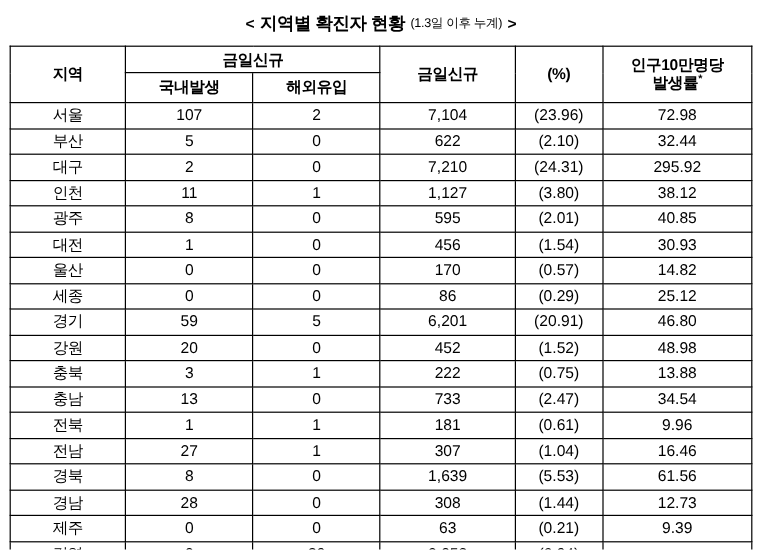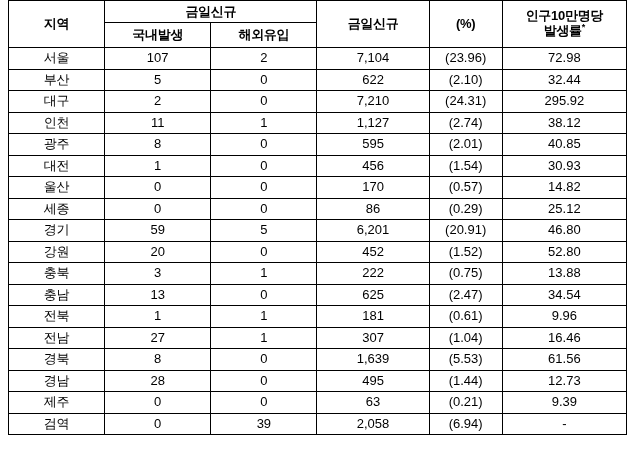--- a/index.html
+++ b/index.html
@@ -98,20 +98,26 @@
   .col-pct { width: 73px; }
   .col-rate { width: 124px; }
   .dashed-left { border-left: 1px dashed #000000 !important; }
   .sup { font-size: 9px; vertical-align: super; }
 </style>
 </head>
 <body>
 
 <div class="page">
 
+  <div class="title-bar">
+    <span class="title-bracket">&lt;</span>
+    <span class="title-main">지역별 확진자 현황</span>
+    <span class="title-sub">(1.3일 이후 누계)</span>
+    <span class="title-bracket">&gt;</span>
+  </div>
 
   <table class="data">
     <colgroup>
       <col class="col-region">
       <col class="col-dom">
       <col class="col-imp">
       <col class="col-cum">
       <col class="col-pct">
       <col class="col-rate">
     </colgroup>
@@ -154,21 +160,21 @@
         <td class="num dashed-left">0</td>
         <td class="num">7,210</td>
         <td class="pct">(24.31)</td>
         <td class="rate">295.92</td>
       </tr>
       <tr>
         <td class="region">인천</td>
         <td class="num">11</td>
         <td class="num dashed-left">1</td>
         <td class="num">1,127</td>
-        <td class="pct">(2.74)</td>
+        <td class="pct">(3.80)</td>
         <td class="rate">38.12</td>
       </tr>
       <tr>
         <td class="region">광주</td>
         <td class="num">8</td>
         <td class="num dashed-left">0</td>
         <td class="num">595</td>
         <td class="pct">(2.01)</td>
         <td class="rate">40.85</td>
       </tr>
@@ -203,35 +209,35 @@
         <td class="num">6,201</td>
         <td class="pct">(20.91)</td>
         <td class="rate">46.80</td>
       </tr>
       <tr>
         <td class="region">강원</td>
         <td class="num">20</td>
         <td class="num dashed-left">0</td>
         <td class="num">452</td>
         <td class="pct">(1.52)</td>
-        <td class="rate">52.80</td>
+        <td class="rate">48.98</td>
       </tr>
       <tr>
         <td class="region">충북</td>
         <td class="num">3</td>
         <td class="num dashed-left">1</td>
         <td class="num">222</td>
         <td class="pct">(0.75)</td>
         <td class="rate">13.88</td>
       </tr>
       <tr>
         <td class="region">충남</td>
         <td class="num">13</td>
         <td class="num dashed-left">0</td>
-        <td class="num">625</td>
+        <td class="num">733</td>
         <td class="pct">(2.47)</td>
         <td class="rate">34.54</td>
       </tr>
       <tr>
         <td class="region">전북</td>
         <td class="num">1</td>
         <td class="num dashed-left">1</td>
         <td class="num">181</td>
         <td class="pct">(0.61)</td>
         <td class="rate">9.96</td>
@@ -249,21 +255,21 @@
         <td class="num">8</td>
         <td class="num dashed-left">0</td>
         <td class="num">1,639</td>
         <td class="pct">(5.53)</td>
         <td class="rate">61.56</td>
       </tr>
       <tr>
         <td class="region">경남</td>
         <td class="num">28</td>
         <td class="num dashed-left">0</td>
-        <td class="num">495</td>
+        <td class="num">308</td>
         <td class="pct">(1.44)</td>
         <td class="rate">12.73</td>
       </tr>
       <tr>
         <td class="region">제주</td>
         <td class="num">0</td>
         <td class="num dashed-left">0</td>
         <td class="num">63</td>
         <td class="pct">(0.21)</td>
         <td class="rate">9.39</td>

